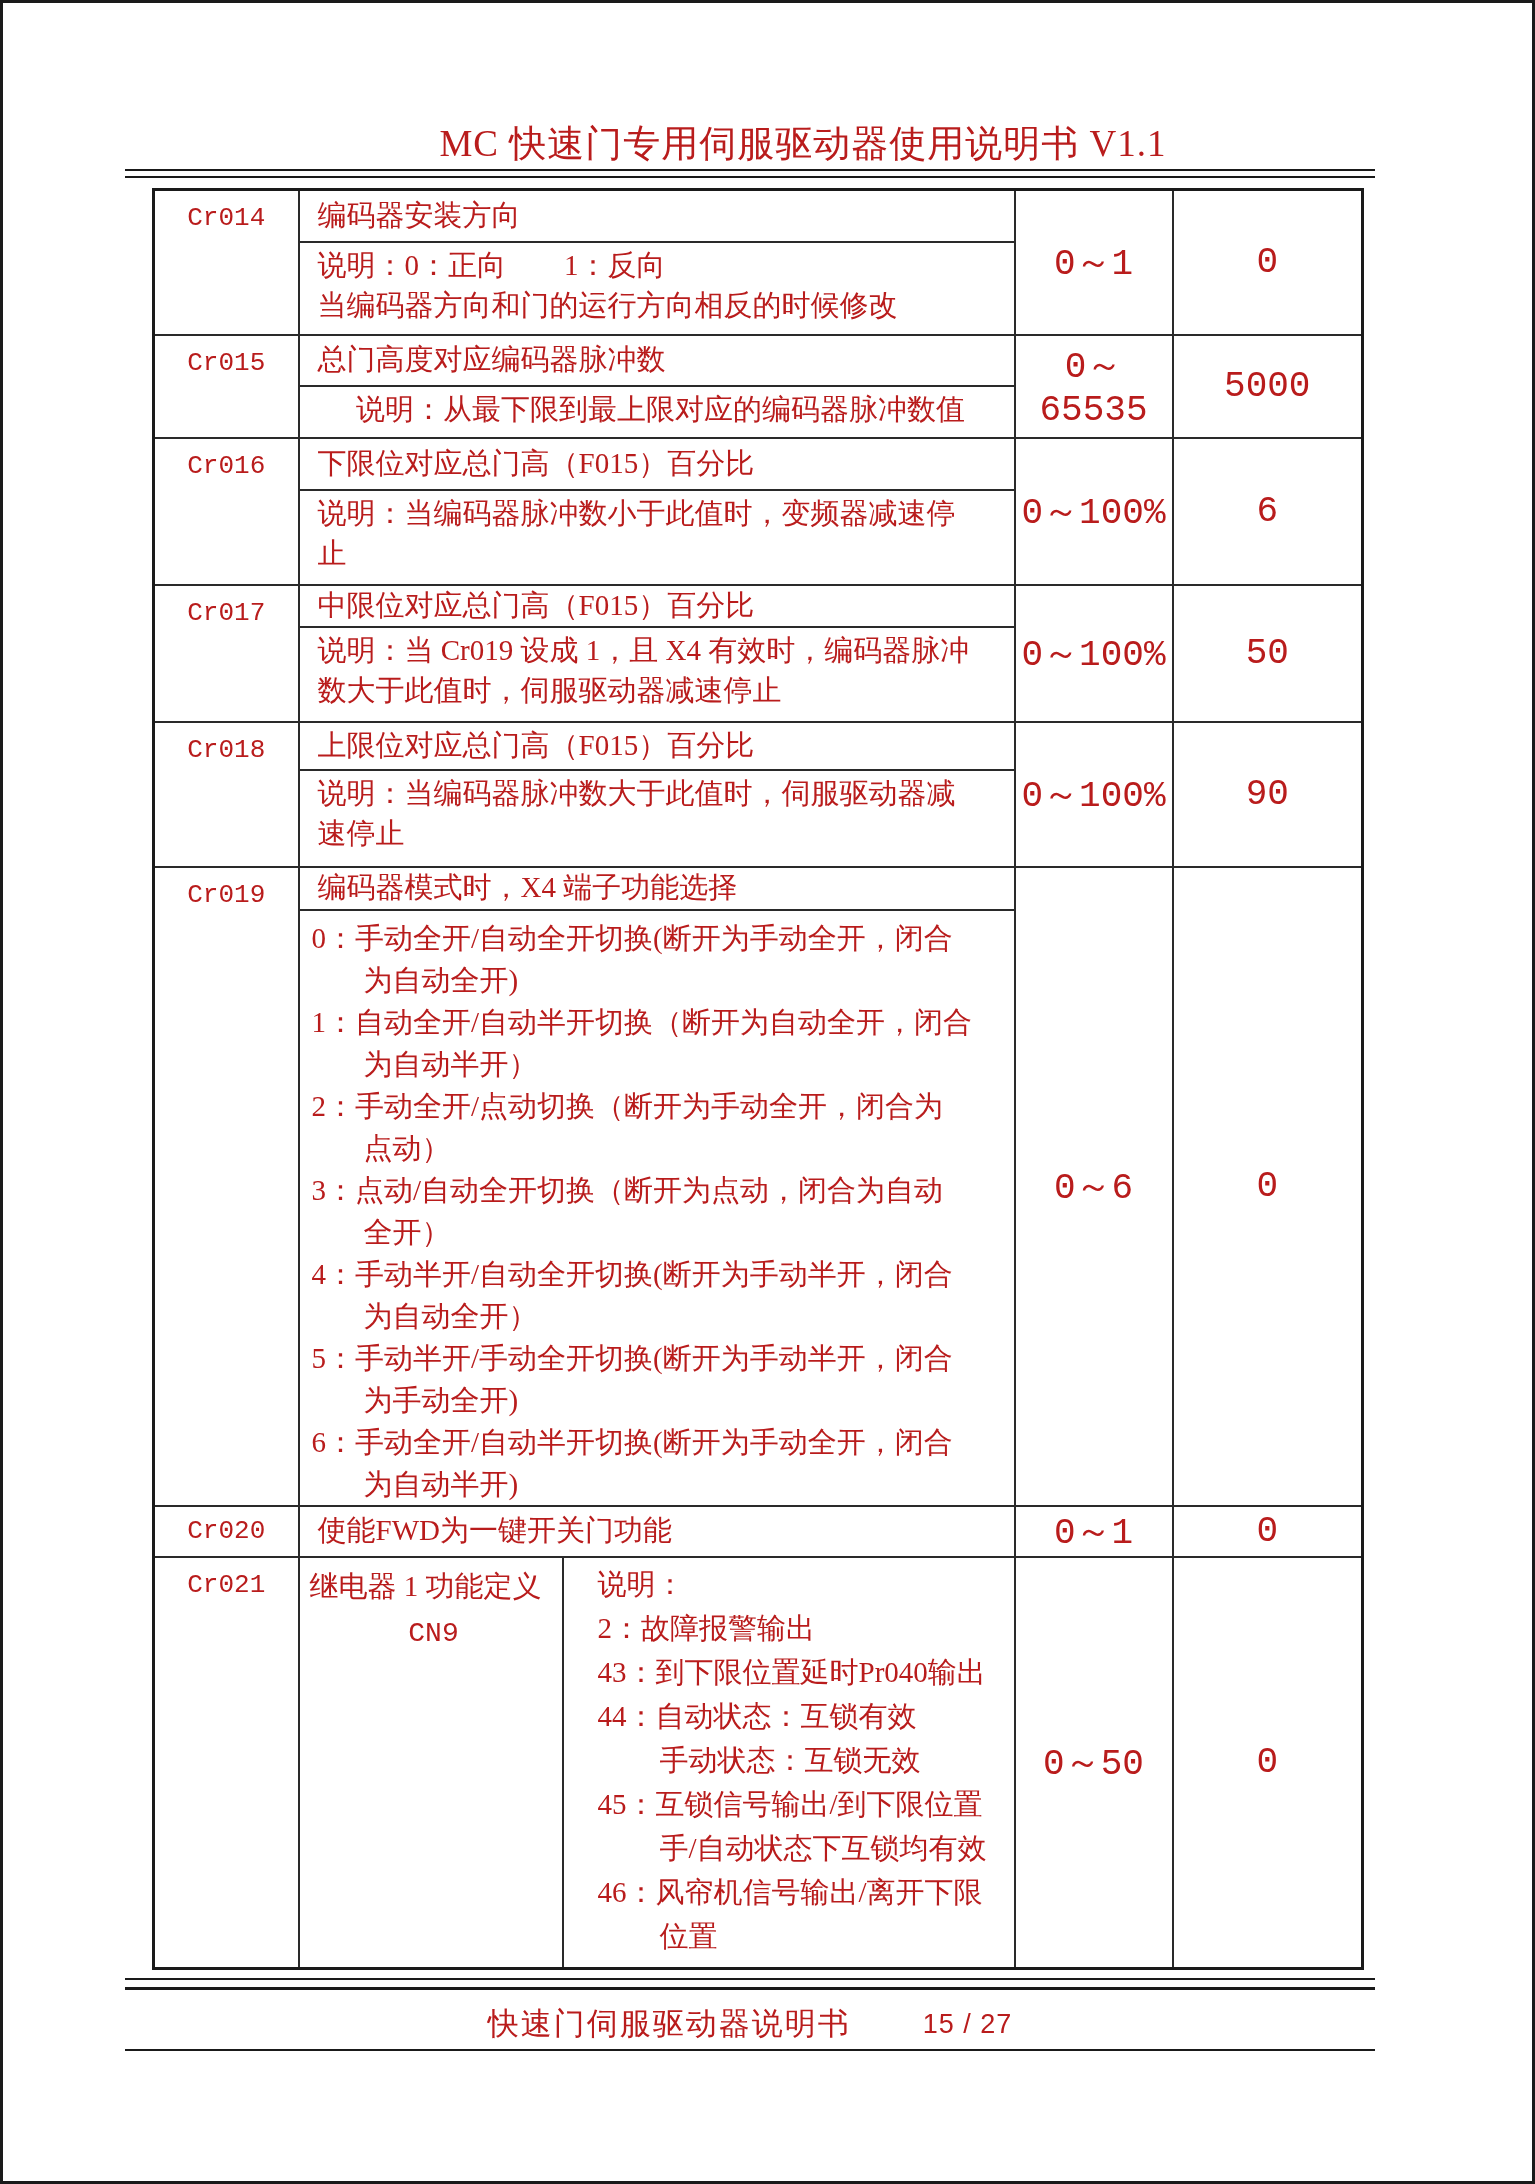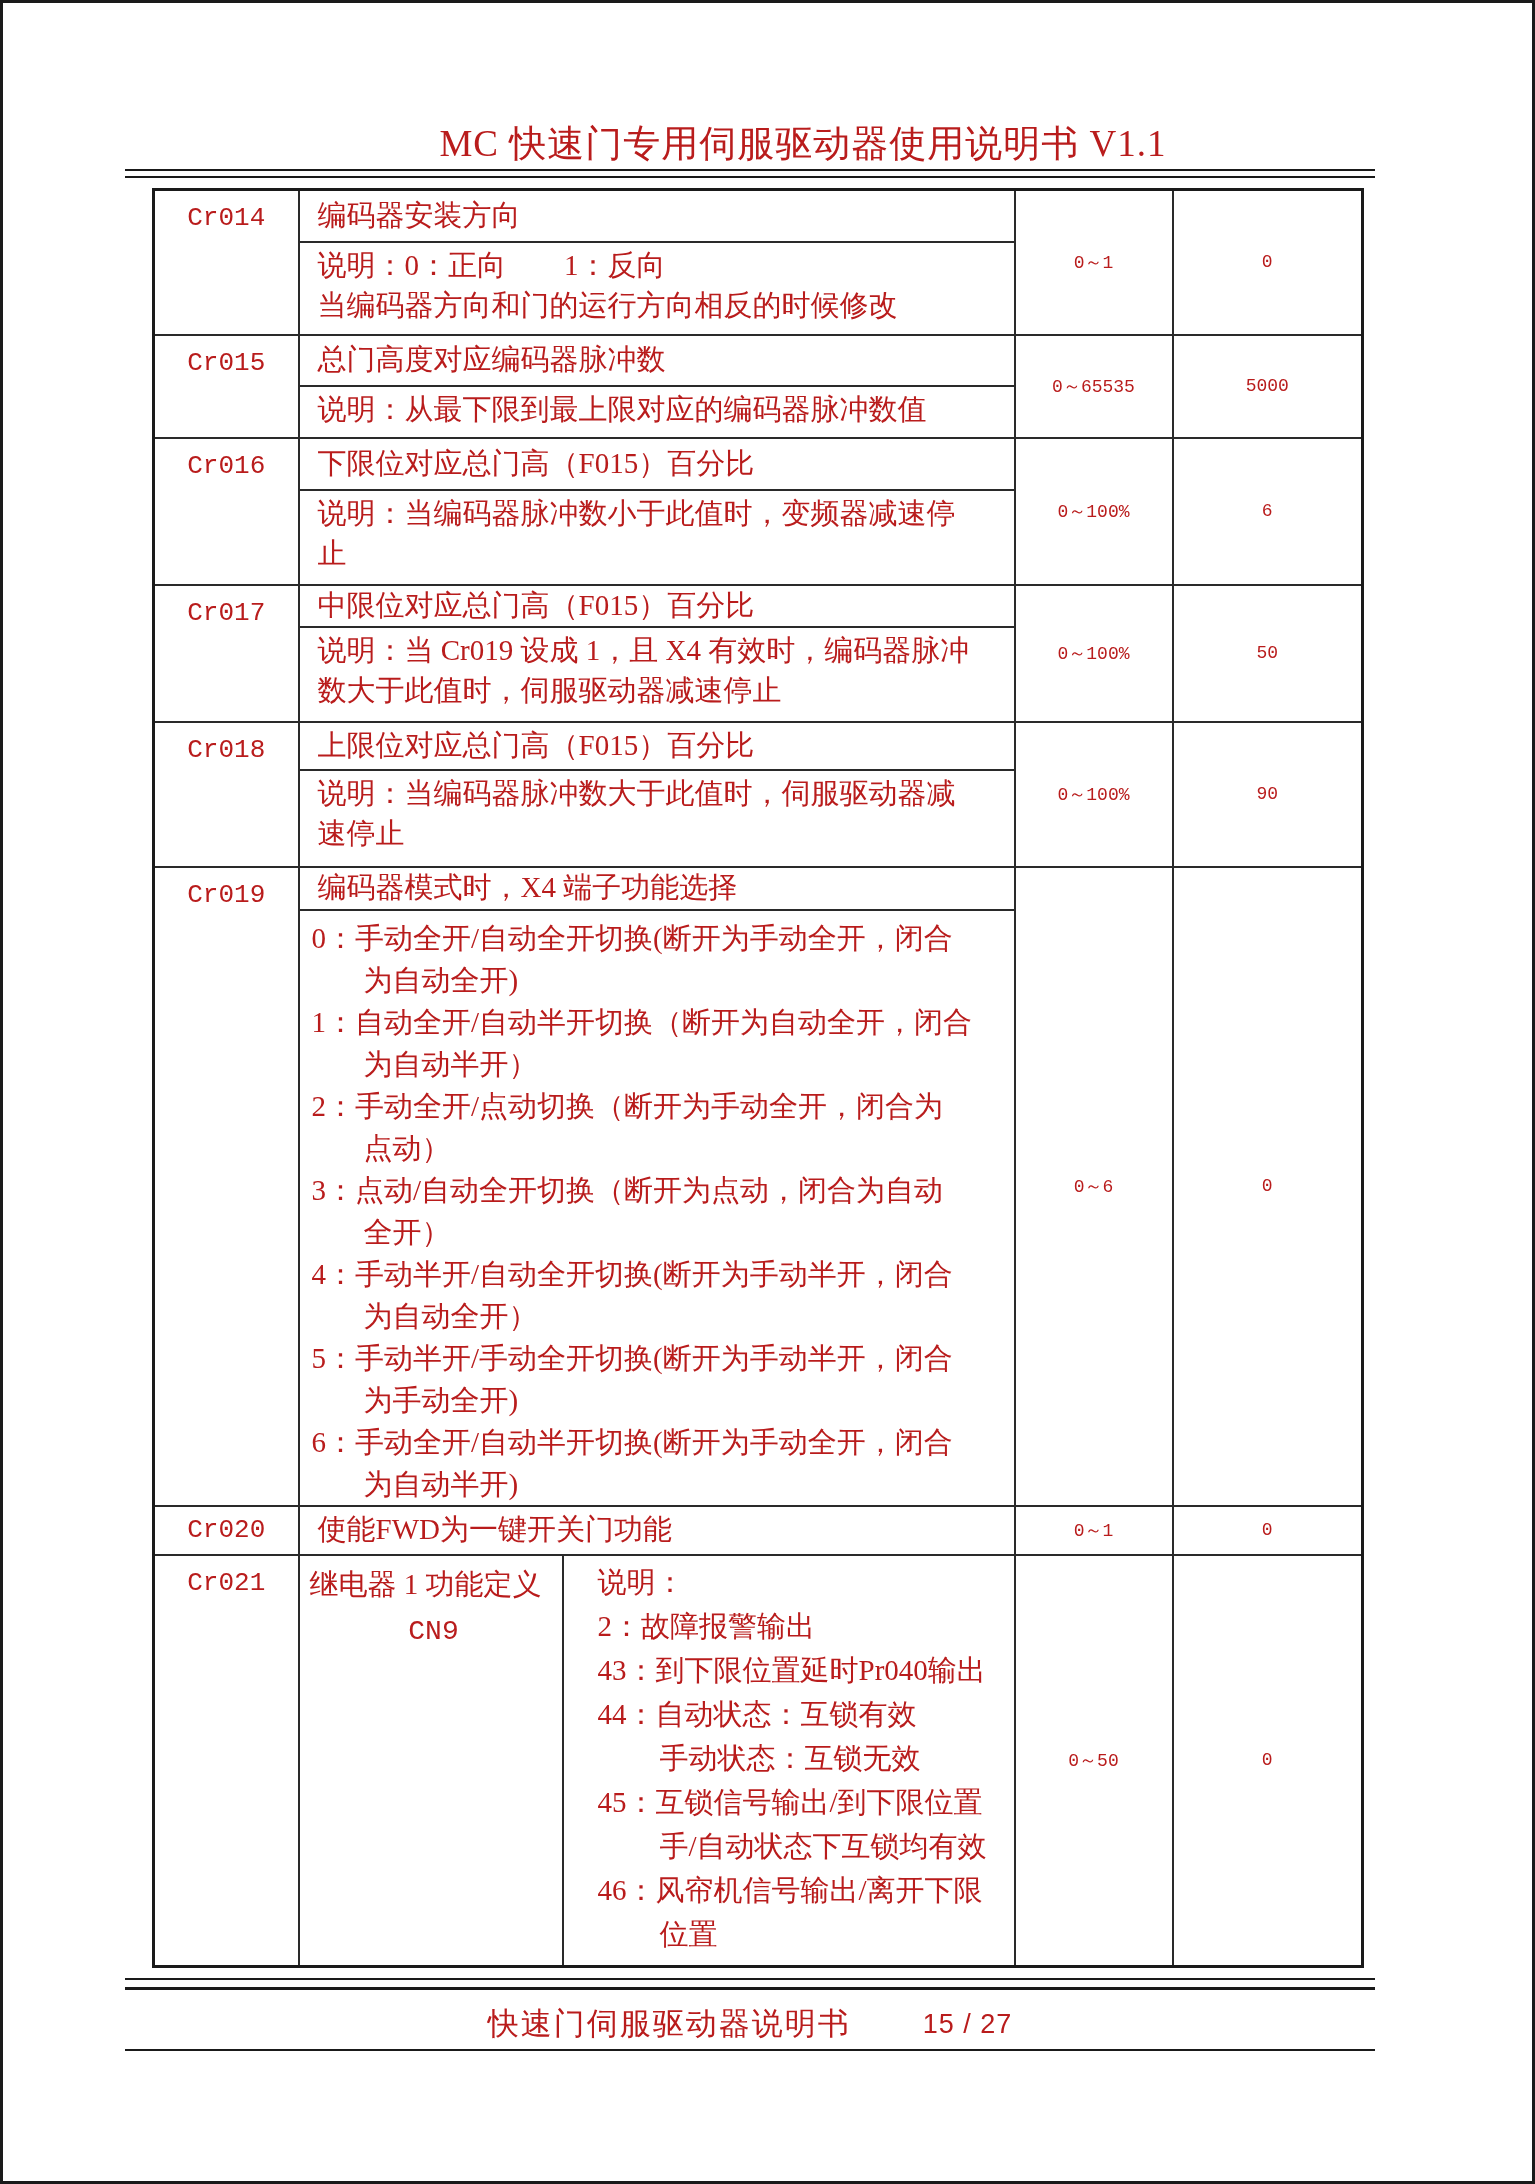--- a/index.html
+++ b/index.html
@@ -47,21 +47,21 @@
   td.code-cell.mid{vertical-align:middle;padding-top:0;}
   td.title-cell{padding-left:18px;}
   td.body-cell{padding:2px 10px 0 18px;vertical-align:top;}
   td.body-cell .bline{line-height:40px;}
   td.opts-cell{padding:6px 6px 0 12px;vertical-align:top;}
   .opt-line{line-height:42px;}
   .opt-cont{padding-left:52px;}
   td.range-cell,td.default-cell{
     text-align:center;
     font-family:"Liberation Mono","DejaVu Sans Mono","DejaVu Sans",monospace;
-    font-size:18px;
+    font-size:36px;
   }
   td.relay-left{vertical-align:top;padding:4px 4px 0 10px;}
   .relay-l1{line-height:48px;}
   .relay-l2{line-height:48px;text-align:center;font-family:"Liberation Mono","DejaVu Sans Mono",monospace;font-size:28px;}
   td.relay-right{vertical-align:top;padding:4px 4px 0 34px;}
   .relay-line{line-height:44px;}
   .relay-indent{padding-left:62px;}
   .footer-rule-top{
     position:absolute;left:122px;top:1975px;width:1250px;height:7px;
     border-top:2px solid #1a1a1a;border-bottom:3px solid #1a1a1a;
@@ -105,21 +105,21 @@
             <div class="bline">说明：0：正向　　1：反向</div>
             <div class="bline">当编码器方向和门的运行方向相反的时候修改</div>
           </td>
         </tr>
         <tr style="height: 51px;">
           <td class="code-cell" rowspan="2">Cr015</td>
           <td class="title-cell" colspan="2">总门高度对应编码器脉冲数</td>
           <td class="range-cell" rowspan="2">0～65535</td>
           <td class="default-cell" rowspan="2">5000</td>
         </tr>
-        <tr style="height: 52px;">
+        <tr style="height: 52px; text-align: center;">
           <td class="body-cell" colspan="2">
             <div class="bline">说明：从最下限到最上限对应的编码器脉冲数值</div>
           </td>
         </tr>
         <tr style="height: 52px;">
           <td class="code-cell" rowspan="2">Cr016</td>
           <td class="title-cell" colspan="2">下限位对应总门高（F015）百分比</td>
           <td class="range-cell" rowspan="2">0～100%</td>
           <td class="default-cell" rowspan="2">6</td>
         </tr>

